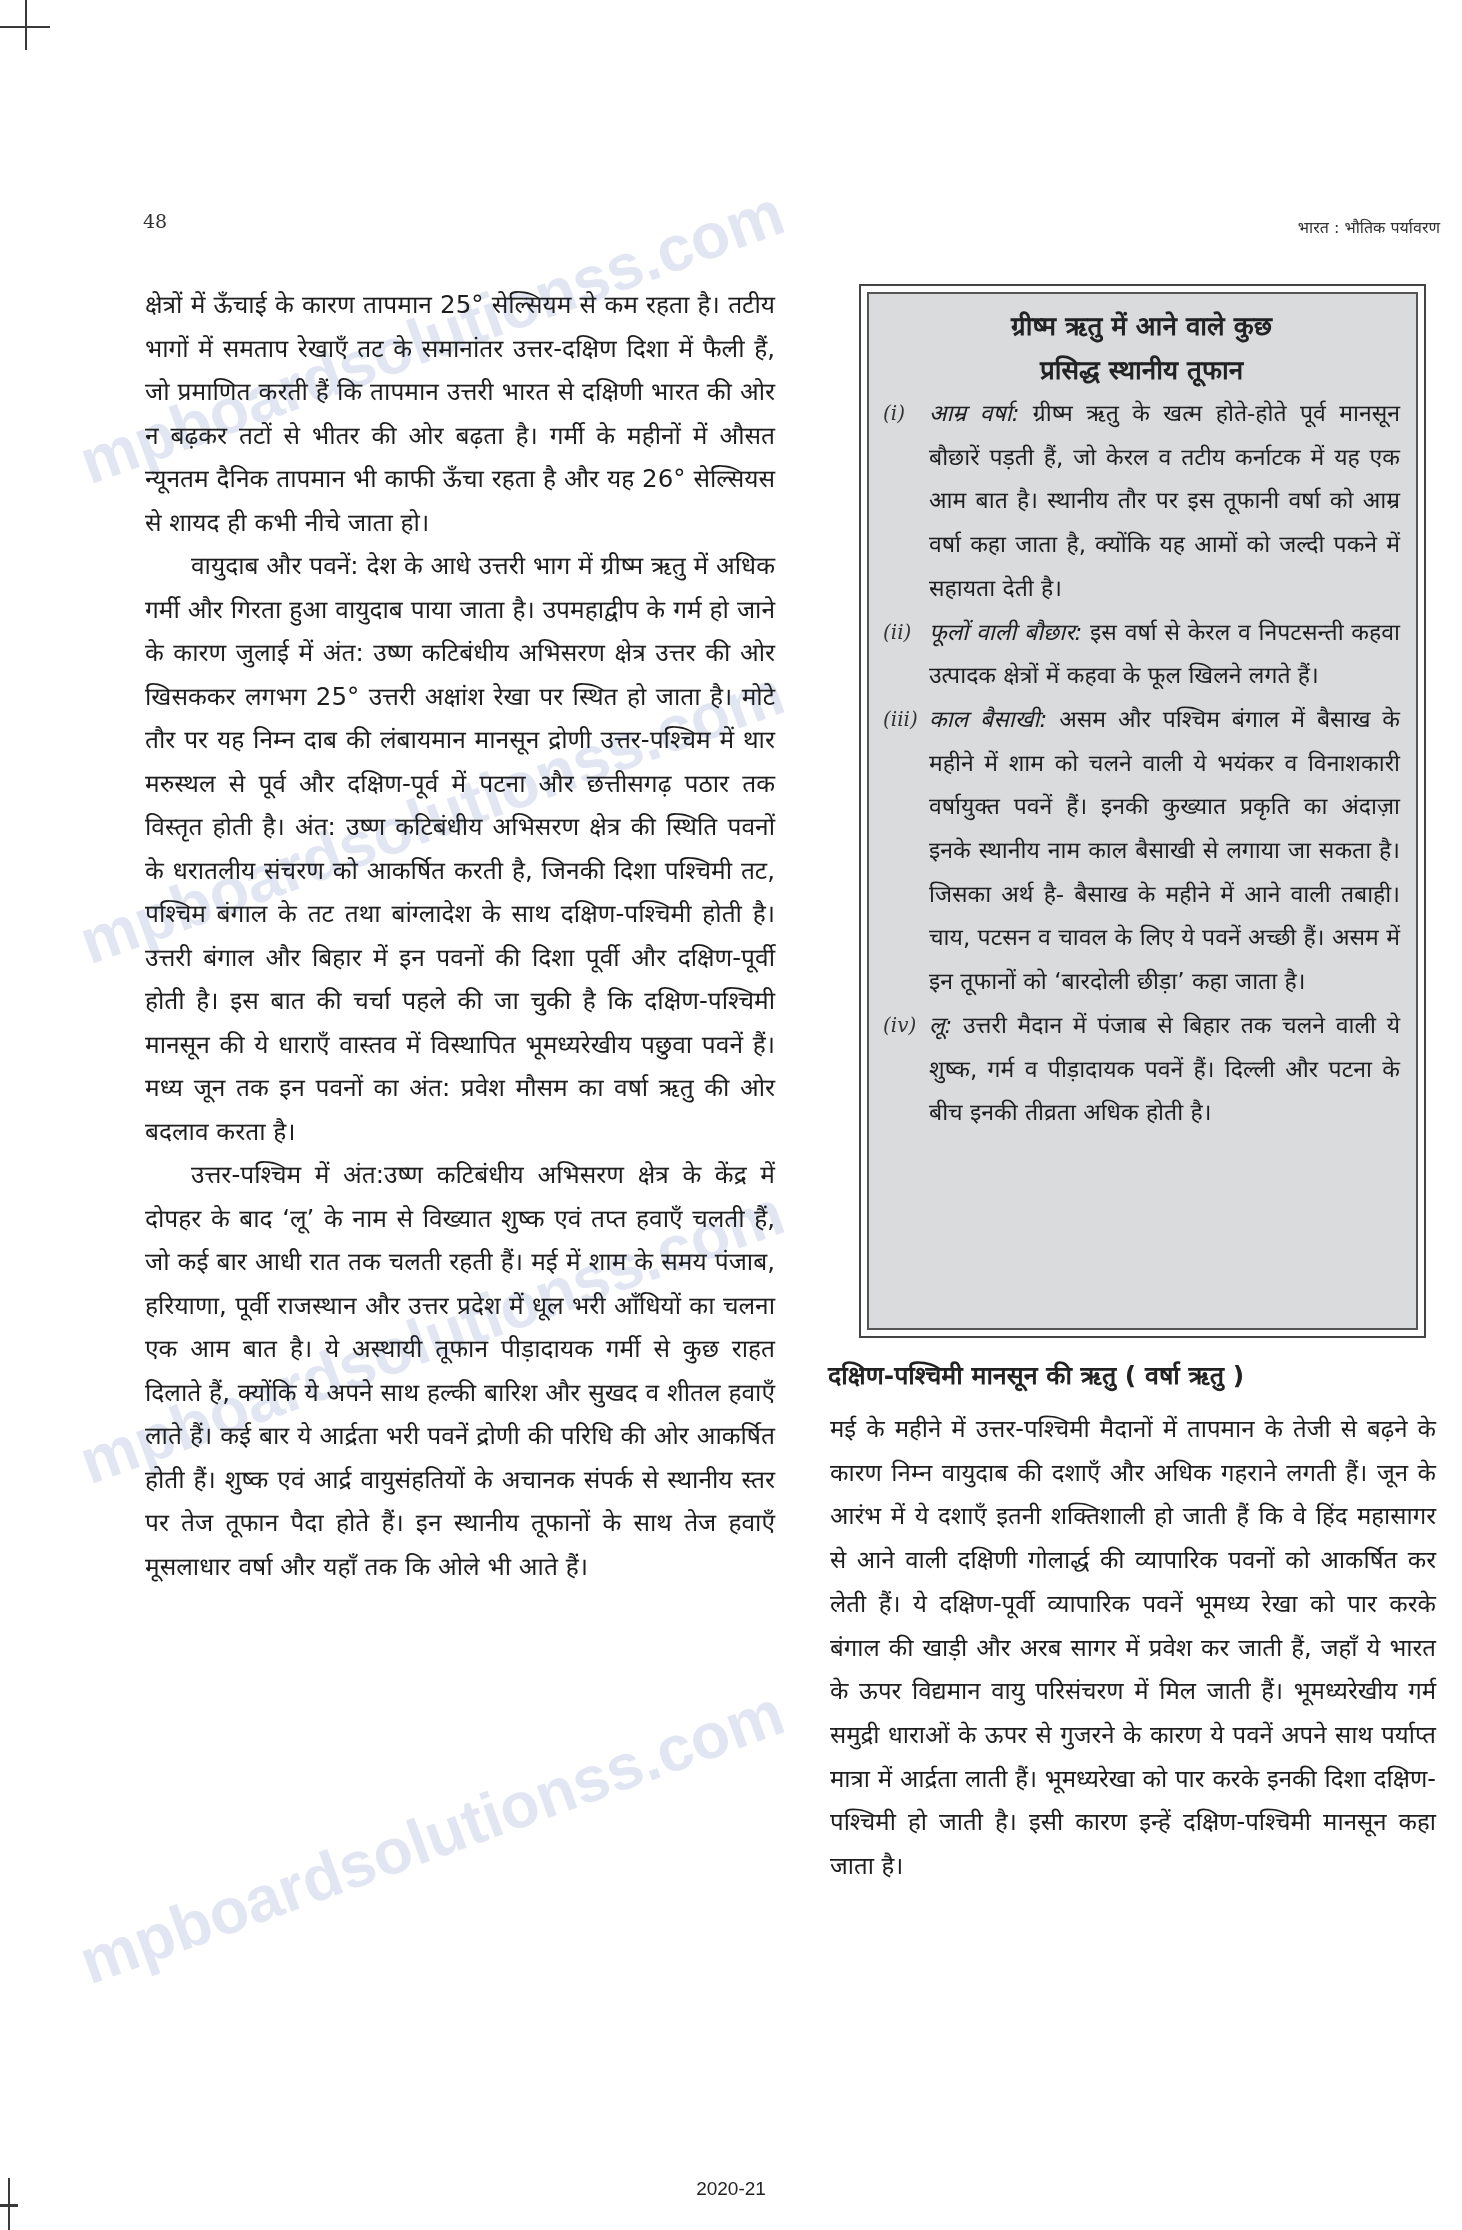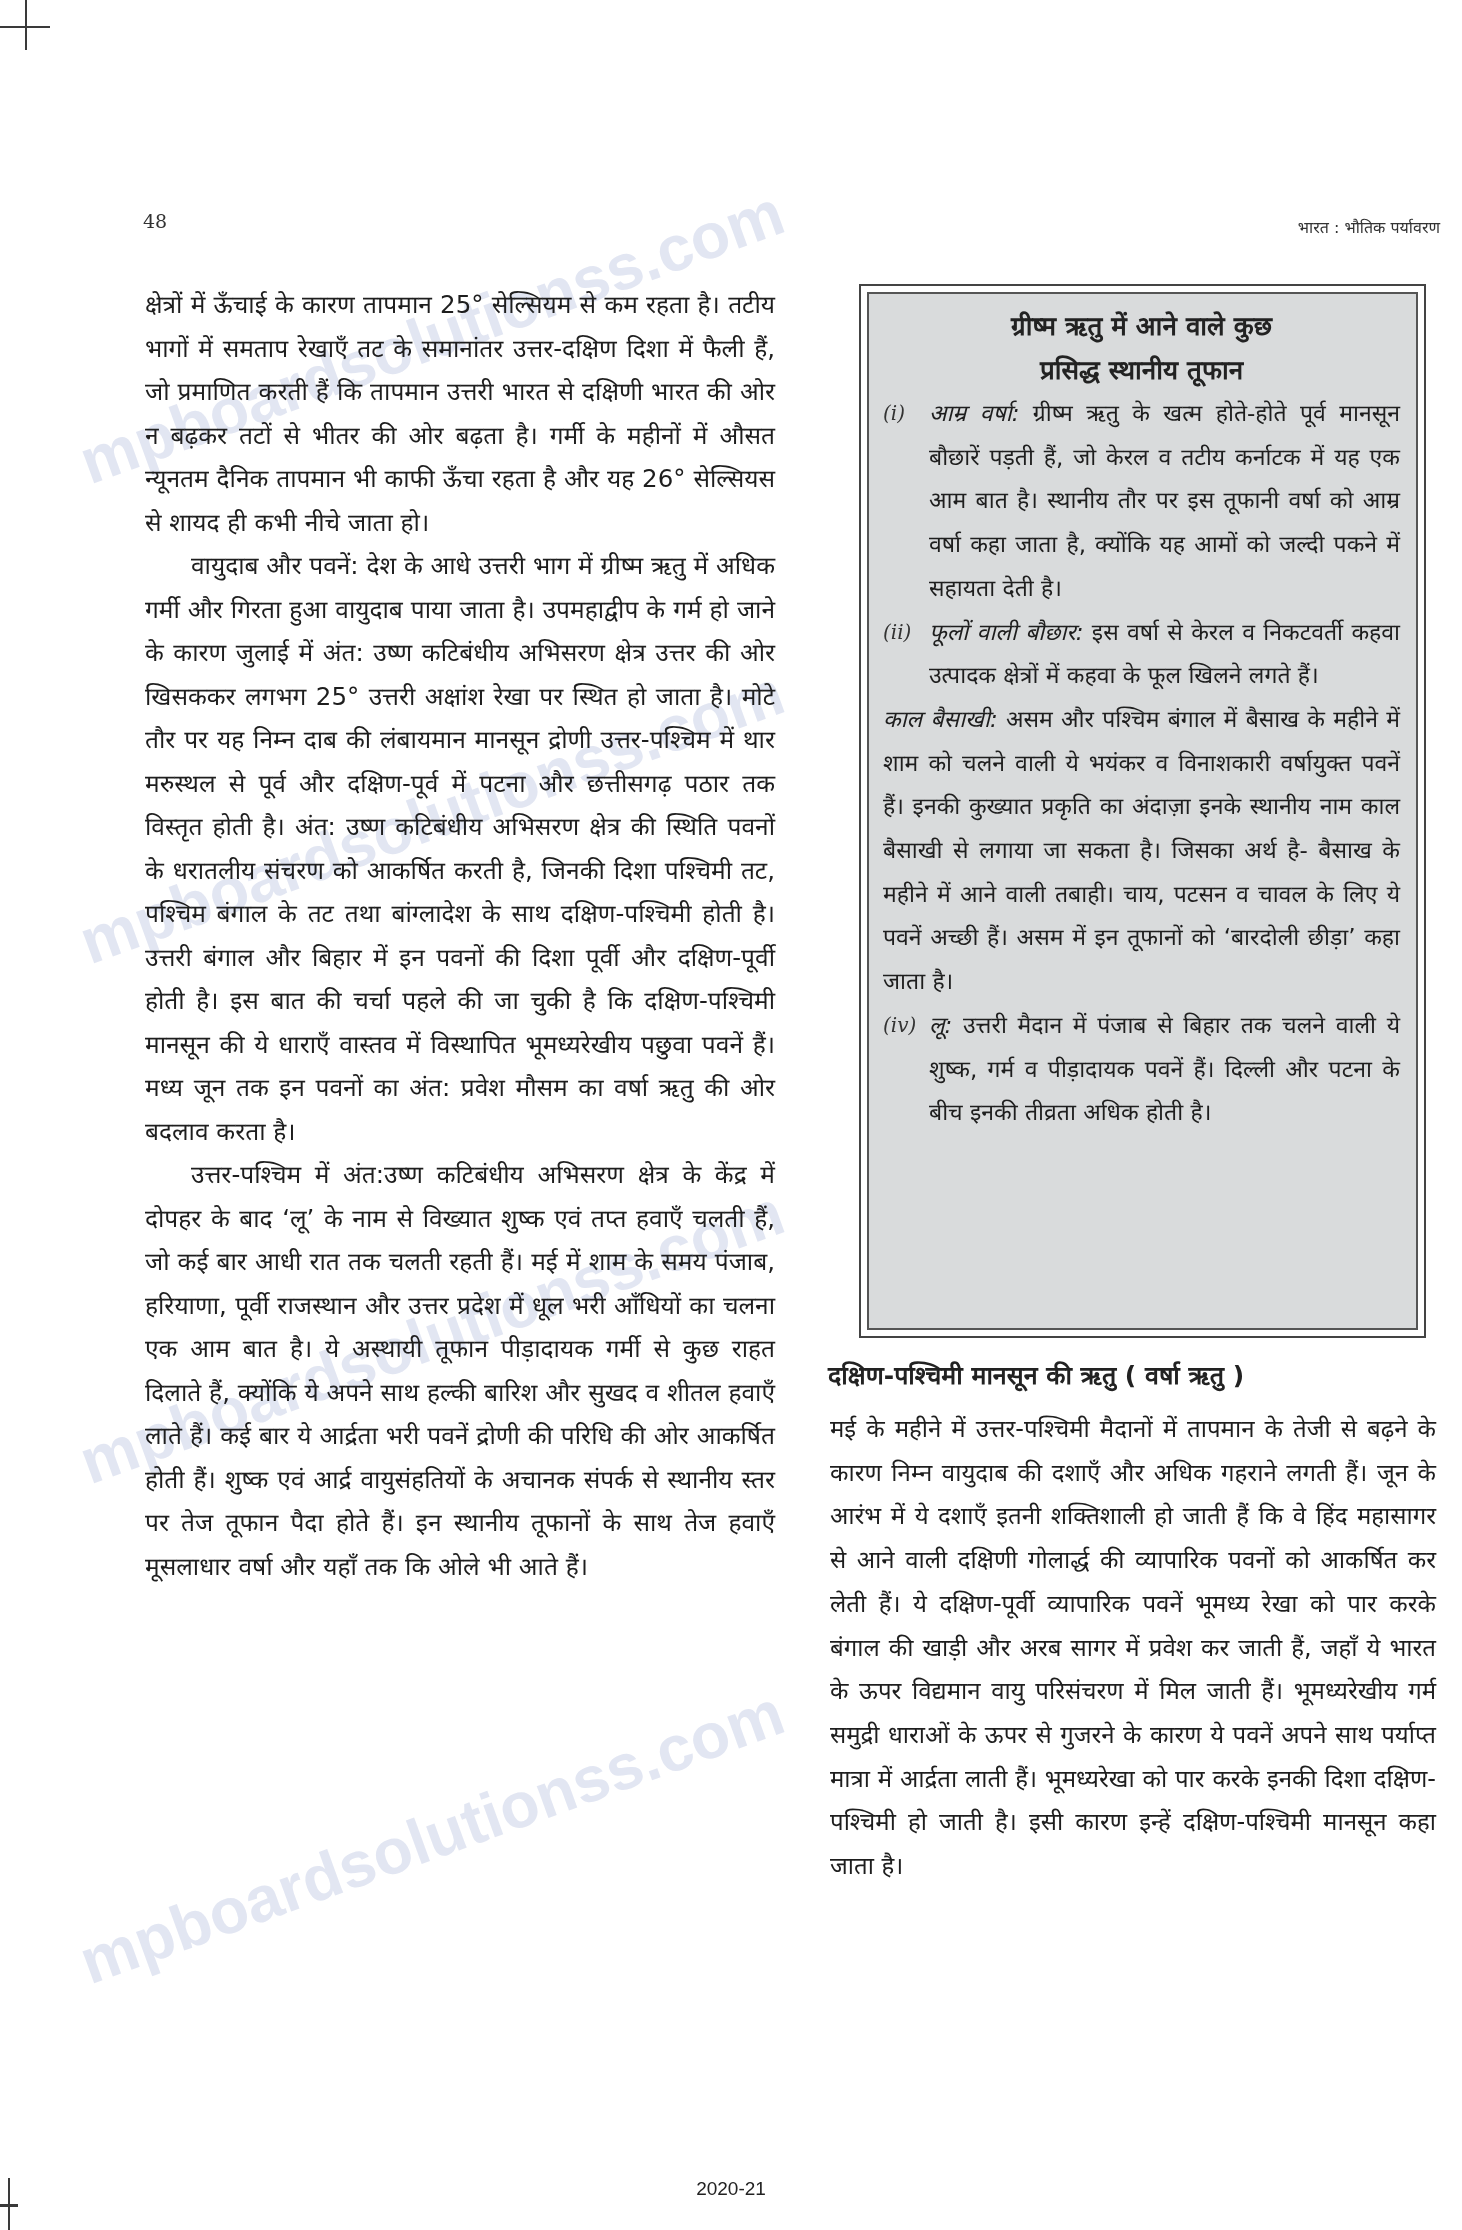--- a/index.html
+++ b/index.html
@@ -57,23 +57,24 @@
       <div>ग्रीष्म ऋतु में आने वाले कुछ</div>
       <div>प्रसिद्ध स्थानीय तूफान</div>
     </div>
     <ul class="box-list">
       <li class="box-item">
         <span class="num">(i)</span>
         <span class="body"><span class="term">आम्र वर्षा:</span><span> ग्रीष्म ऋतु के खत्म होते-होते पूर्व मानसून बौछारें पड़ती हैं, जो केरल व तटीय कर्नाटक में यह एक आम बात है। स्थानीय तौर पर इस तूफानी वर्षा को आम्र वर्षा कहा जाता है, क्योंकि यह आमों को जल्दी पकने में सहायता देती है।</span></span>
       </li>
       <li class="box-item">
         <span class="num">(ii)</span>
-        <span class="body"><span class="term">फूलों वाली बौछार:</span><span> इस वर्षा से केरल व निकटवर्ती कहवा उत्पादक क्षेत्रों में कहवा के फूल खिलने लगते हैं।</span></span>
+        <span class="body"><span class="term">फूलों वाली बौछार:</span><span> इस वर्षा से केरल व निपटसन्ती कहवा उत्पादक क्षेत्रों में कहवा के फूल खिलने लगते हैं।</span></span>
       </li>
       <li class="box-item">
+        <span class="num">(iii)</span>
         <span class="body"><span class="term">काल बैसाखी:</span><span> असम और पश्चिम बंगाल में बैसाख के महीने में शाम को चलने वाली ये भयंकर व विनाशकारी वर्षायुक्त पवनें हैं। इनकी कुख्यात प्रकृति का अंदाज़ा इनके स्थानीय नाम काल बैसाखी से लगाया जा सकता है। जिसका अर्थ है- बैसाख के महीने में आने वाली तबाही। चाय, पटसन व चावल के लिए ये पवनें अच्छी हैं। असम में इन तूफानों को ‘बारदोली छीड़ा’ कहा जाता है।</span></span>
       </li>
       <li class="box-item">
         <span class="num">(iv)</span>
         <span class="body"><span class="term">लू:</span><span> उत्तरी मैदान में पंजाब से बिहार तक चलने वाली ये शुष्क, गर्म व पीड़ादायक पवनें हैं। दिल्ली और पटना के बीच इनकी तीव्रता अधिक होती है।</span></span>
       </li>
     </ul>
   </div>
 </div>
 

